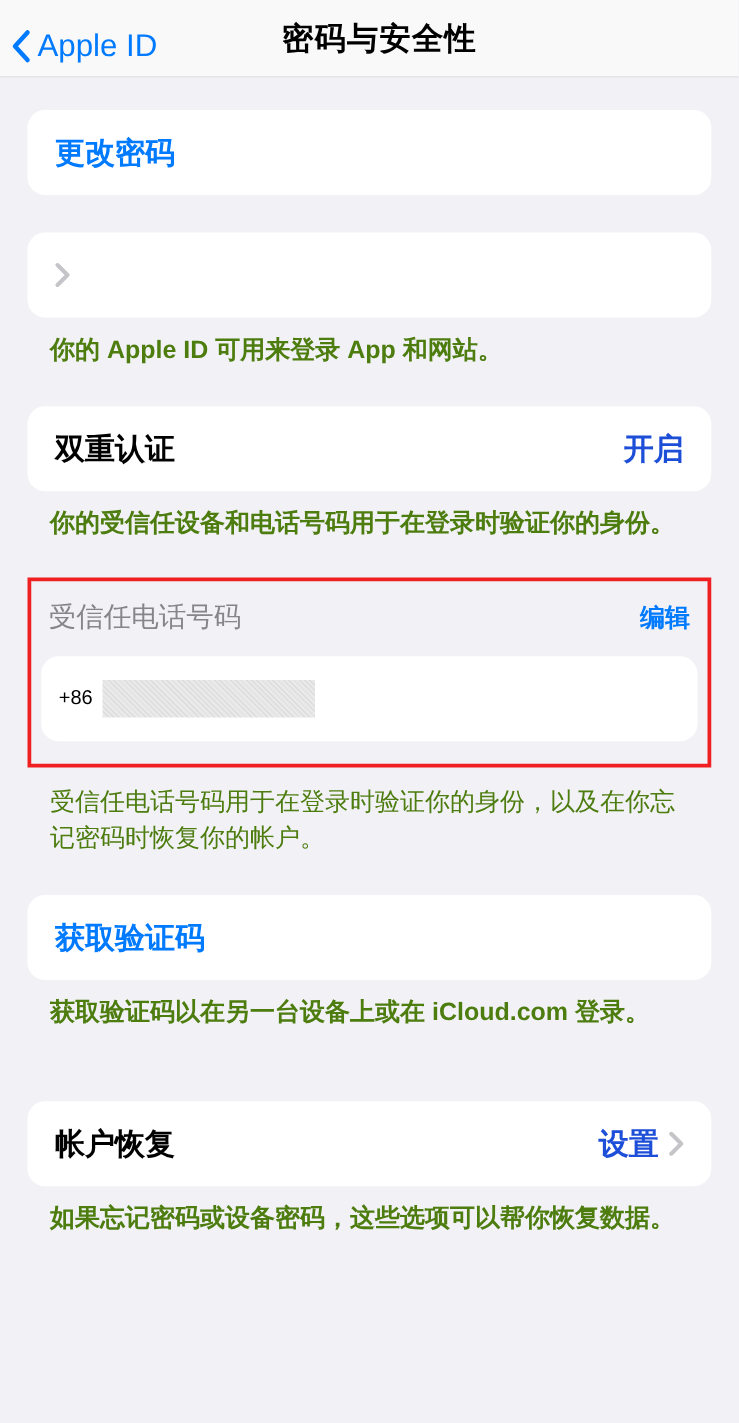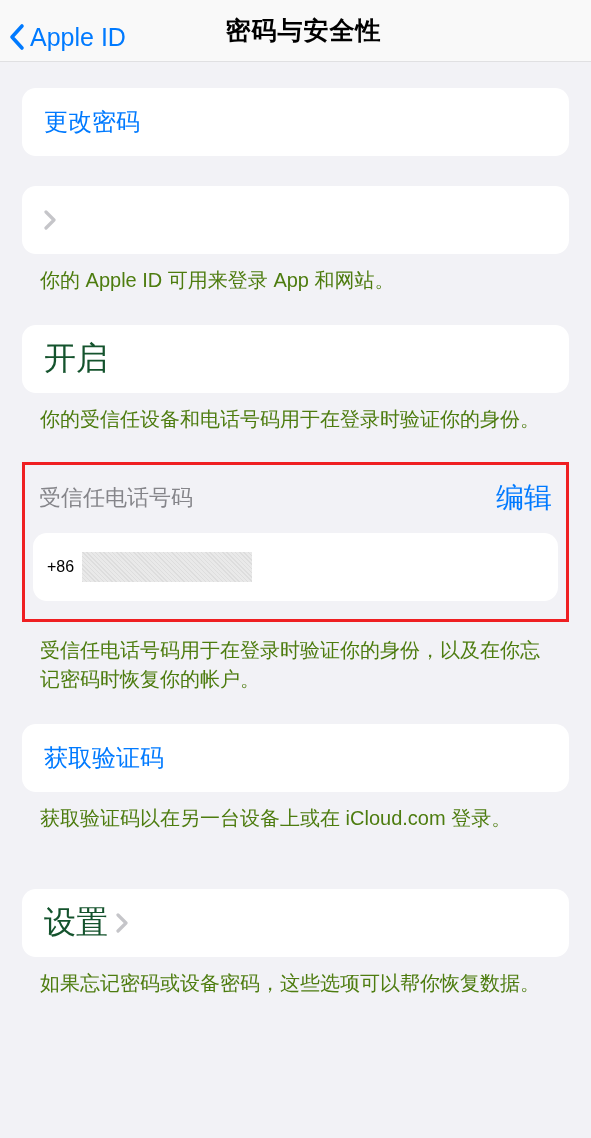--- a/index.html
+++ b/index.html
@@ -36,40 +36,40 @@
     .nav-title {
       width: 100%;
       text-align: center;
       font-size: 25px;
       font-weight: 600;
       letter-spacing: 1px;
       padding-left: 16px;
     }
     
     .content { padding: 0; }
-    .group { margin-top: 30px; }
+    .group { margin-top: 30px; font-weight: bold; }
     .group.first { margin-top: 26px; }
     .card {
       background: #fff;
       border-radius: 14px;
       margin: 0 22px;
       overflow: hidden;
     }
     .row {
       min-height: 68px;
       display: flex;
       align-items: center;
       padding: 0 22px;
       font-size: 24px;
       cursor: pointer;
     }
     .row-label { flex: 1; }
     .row-detail {
-      color: #14532d;
-      font-size: 32px;
+      color: #1d4ed8;
+      font-size: 24px;
       margin-right: 8px;
     }
     .link-blue { color: #007aff; }
     .footer-text {
       color: #4d7c0f;
       font-size: 20px;
       line-height: 1.45;
       padding: 12px 40px 0 40px;
     }
     
@@ -78,22 +78,23 @@
       align-items: center;
       padding: 14px 22px 12px 22px;
       font-size: 22px;
     }
     .section-header-label {
       flex: 1;
       color: #85858a;
     }
     .section-header-action {
       color: #007aff;
-      font-size: 28px;
+      font-size: 20px;
       cursor: pointer;
+      font-weight: bold;
     }
     
     .highlight-wrap {
       border: 3px solid #ef1f22;
       margin: 28px 22px 0 22px;
       padding-bottom: 18px;
     }
     .highlight-wrap .section-header { padding: 14px 14px 16px 14px; }
     .highlight-wrap .card { margin: 0 8px; }
     .highlight-wrap .row { padding: 0 14px; }
@@ -150,20 +151,21 @@
             <path d="M2 2 L10 10 L2 18"></path>
           </svg>
       </div>
     </div>
     <div class="footer-text">你的 Apple ID 可用来登录 App 和网站。</div>
   </div>
 
   <div class="group">
     <div class="card">
       <div class="row">
+        <span class="row-label">双重认证</span>
         <span class="row-detail" style="margin-right:0">开启</span>
       </div>
     </div>
     <div class="footer-text">你的受信任设备和电话号码用于在登录时验证你的身份。</div>
   </div>
 
   <div class="highlight-wrap">
     <div class="section-header">
       <span class="section-header-label">受信任电话号码</span>
       <span class="section-header-action">编辑</span>
@@ -182,20 +184,21 @@
       <div class="row">
         <span class="row-label link-blue">获取验证码</span>
       </div>
     </div>
     <div class="footer-text">获取验证码以在另一台设备上或在 iCloud.com 登录。</div>
   </div>
 
   <div class="group" style="margin-top:56px">
     <div class="card">
       <div class="row">
+        <span class="row-label">帐户恢复</span>
         <span class="row-detail">设置</span>
         <svg class="chevron" viewBox="0 0 12 20">
             <path d="M2 2 L10 10 L2 18"></path>
           </svg>
       </div>
     </div>
     <div class="footer-text">如果忘记密码或设备密码，这些选项可以帮你恢复数据。</div>
   </div>
 
 </div>

